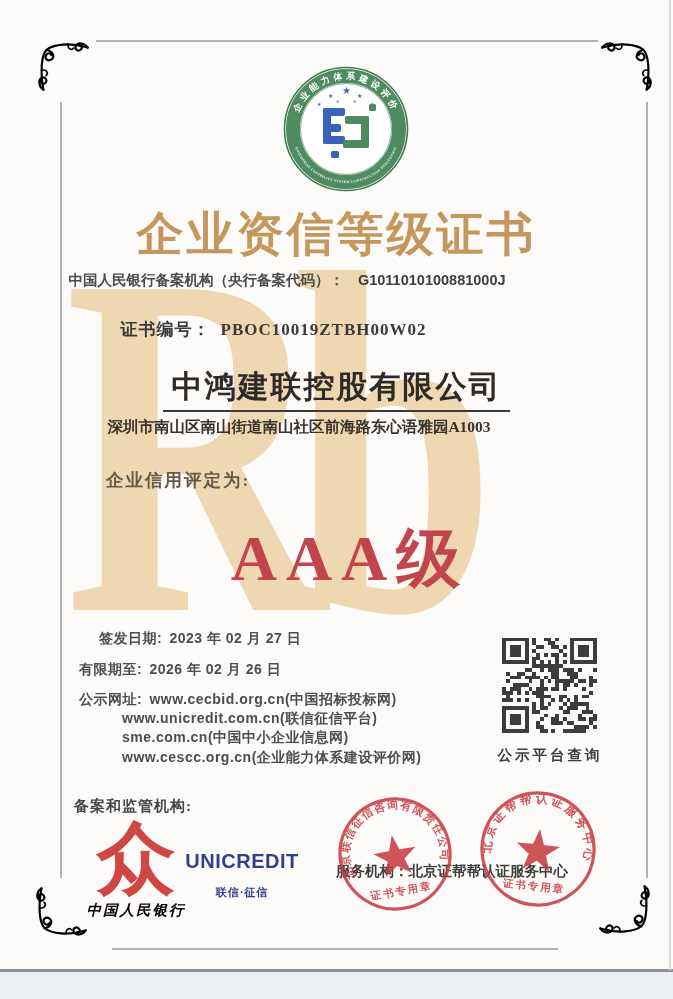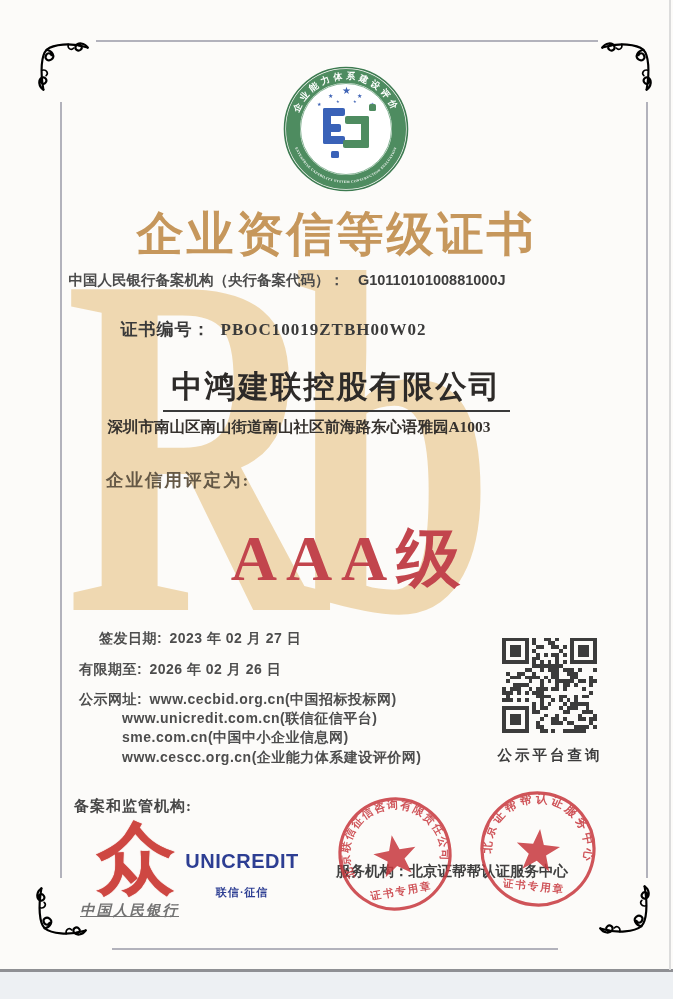--- a/index.html
+++ b/index.html
@@ -51,22 +51,22 @@
   
   .qr{left:502px;top:636px;z-index:2;}
   .qr-caption{left:490px;top:746px;width:120px;text-align:center;font-size:14.5px;font-weight:700;
     color:#3c3c3c;letter-spacing:3px;z-index:2;}
   
   .regulator-label{left:74px;top:797px;font-size:15px;font-weight:800;color:#474747;
     letter-spacing:1px;z-index:2;}
   .pboc-emblem{left:96px;top:816px;width:80px;height:86px;text-align:center;z-index:2;
     font-size:78px;line-height:86px;font-weight:900;color:var(--pboc-red);
     text-shadow:0 0 1px var(--pboc-red);}
-  .pboc-name{left:80px;top:901px;width:112px;text-align:left;font-size:14.5px;font-weight:800;
-    font-style:italic;color:#737373;letter-spacing:2px;z-index:2;text-decoration:underline;}
+  .pboc-name{left:80px;top:901px;width:112px;text-align:center;font-size:14.5px;font-weight:800;
+    font-style:italic;color:#000000;letter-spacing:2px;z-index:2;}
   .unicredit{left:182px;top:850px;width:120px;text-align:center;z-index:2;}
   .unicredit .en{font-family:"Liberation Sans",sans-serif;font-size:20px;font-weight:900;
     color:var(--uc-blue);letter-spacing:.5px;}
   .unicredit .cn{margin-top:12px;font-size:11px;font-weight:800;color:var(--uc-blue);
     letter-spacing:1px;}
   .eval-row{font-size:14.5px;font-weight:700;color:#3f3f3f;z-index:2;}
   .e1{left:336px;top:837px;} .e2{left:336px;top:862px;}
   .stamp{z-index:3;opacity:.86;}
   .stamp-left{left:336px;top:795px;transform:rotate(-10deg);}
   .stamp-right{left:478px;top:789px;transform:rotate(6deg);}

